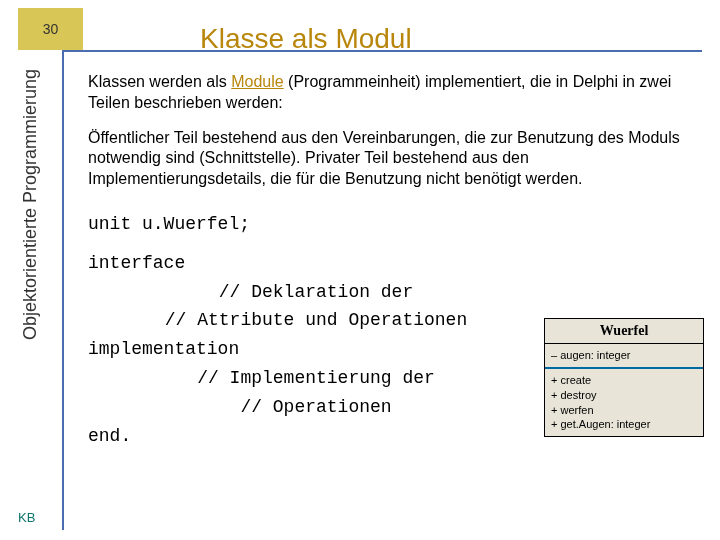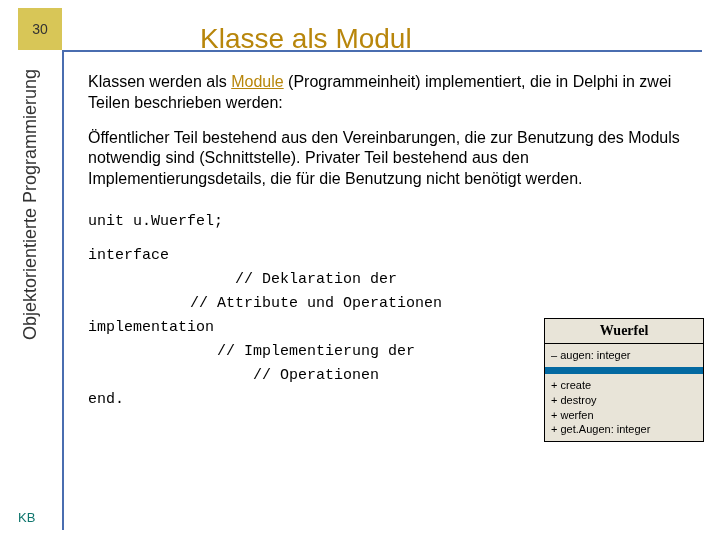--- a/index.html
+++ b/index.html
@@ -8,21 +8,21 @@
     height: 540px;
     background: #fff;
     font-family: Arial, sans-serif;
     position: relative;
     overflow: hidden;
   }
   .page-number-box {
     position: absolute;
     left: 18px;
     top: 8px;
-    width: 44px;
+    width: 65px;
     height: 42px;
     background: #d8c657;
     display: flex;
     align-items: center;
     justify-content: center;
     font-size: 14px;
     color: #333;
   }
   .top-h-line {
     position: absolute;
@@ -78,21 +78,21 @@
     color: #000;
     line-height: 1.3;
     margin-bottom: 14px;
   }
   .highlight {
     color: #b8860b;
     text-decoration: underline;
   }
   .code-block {
     font-family: "Courier New", monospace;
-    font-size: 15px;
+    font-size: 18px;
     color: #000;
     line-height: 1.6;
     margin-top: 6px;
   }
   .code-indent {
     padding-left: 36px;
     text-align: center;
   }
   .uml-box {
     position: absolute;
@@ -106,21 +106,21 @@
   .uml-title {
     text-align: center;
     font-weight: bold;
     font-family: "Times New Roman", serif;
     font-size: 14px;
     padding: 4px 4px;
     border-bottom: 1px solid #000;
   }
   .uml-section {
     padding: 4px 6px;
-    border-bottom: 7px solid #0369a1;
+    border-bottom: 2px solid #0369a1;
     font-family: Arial, sans-serif;
     font-size: 11px;
     line-height: 1.35;
   }
   .uml-section:last-child { border-bottom: none; }
   .code-flex {
     display: flex;
     gap: 10px;
   }
   .code-left { width: 420px; }

